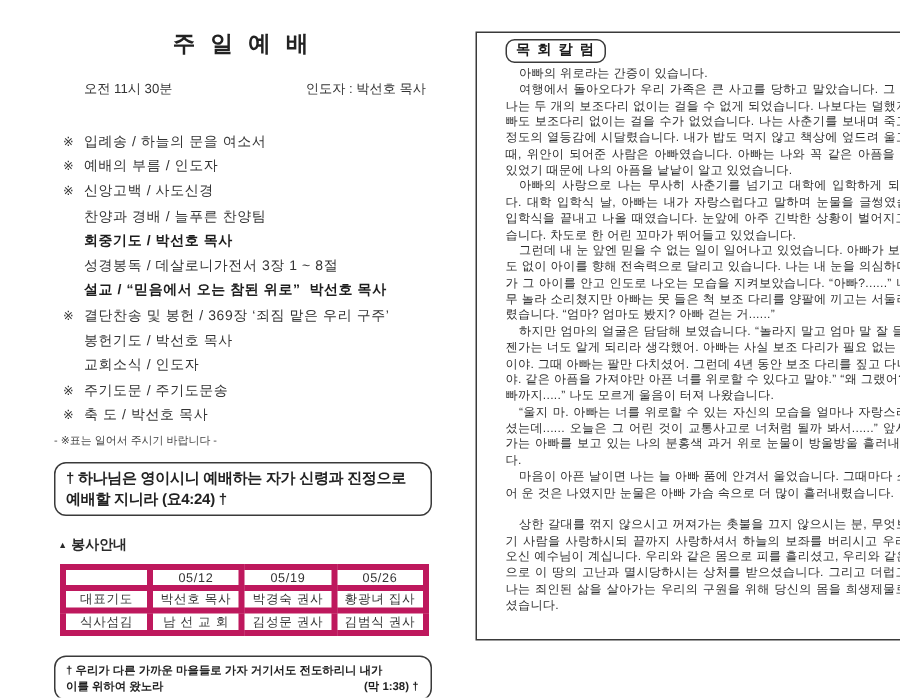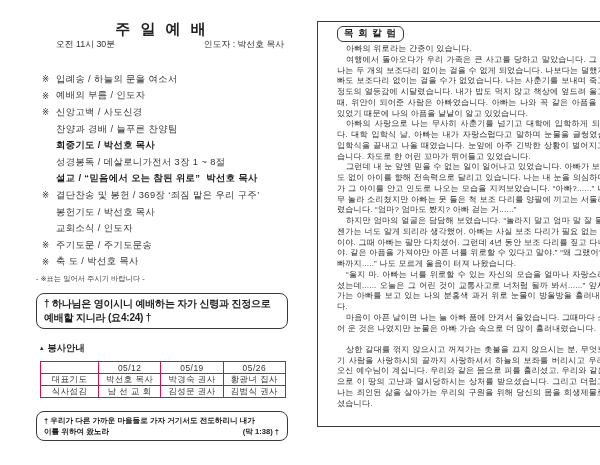--- a/index.html
+++ b/index.html
@@ -2,32 +2,32 @@
 <html><head>
 <meta charset="utf-8">
 <style>
   * { margin:0; padding:0; box-sizing:border-box; }
   html,body { width:600px; height:465px; background:#ffffff; overflow:hidden; }
   body { position:relative; font-family:"Liberation Sans","DejaVu Sans",sans-serif; color:#2a2a2a; }
 
   
   .left-page { position:absolute; left:36px; top:20px; width:252px; }
   .lp-title { text-align:center; font-size:15px; font-weight:bold; letter-spacing:3px; color:#222; }
-  .lp-info { display:flex; justify-content:space-between; padding-left:20px; padding-right:4px; font-size:8.8px; color:#333; }
+  .lp-info { display:flex; justify-content:space-between; margin-top:15px; padding-left:20px; padding-right:4px; font-size:8.8px; color:#333; }
   .order-list { margin-top:20px; padding-left:6px; }
   .order-item { display:flex; align-items:center; height:16.6px; font-size:9.3px; color:#333; }
   .order-item .marker { width:14px; flex:0 0 14px; font-size:8.5px; }
   .order-item .item-text { white-space:pre-wrap; letter-spacing:0.4px; }
   .order-item.bold { font-weight:bold; color:#1c1c1c; }
   .stand-note { margin-top:4px; padding-right:60px; font-size:7.3px; color:#444; }
   .verse-box { margin-top:9px; border:1px solid #3a3a3a; border-radius:8px; padding:3px 7px; font-size:10px; font-weight:bold; color:#222; letter-spacing:-0.2px; }
   .service-heading { margin-top:13px; padding-left:4px; font-size:9.3px; font-weight:bold; color:#2a2a2a; }
   .service-heading .bullet { font-size:7px; vertical-align:1px; margin-right:4px; }
   .duty-table { margin-top:6px; margin-left:4px; width:246px; border-collapse:collapse; font-size:8.4px; color:#333; }
-  .duty-table td { border:1px solid #be185d; text-align:center; height:12px; padding:0 2px; letter-spacing:0.5px; }
+  .duty-table td { border:4px solid #be185d; text-align:center; height:12px; padding:0 2px; letter-spacing:0.5px; }
   .duty-table td:first-child { width:58px; }
   .verse-box-2 { position:relative; margin-top:13px; border:1px solid #3a3a3a; border-radius:8px; padding:3px 26px 3px 7px; font-size:7.6px; font-weight:bold; line-height:11px; color:#222; min-height:26px; }
   .verse-box-2 .ref { position:absolute; right:8px; bottom:3px; font-weight:bold; }
 
   
   .right-page { position:absolute; left:317px; top:21px; width:316px; height:406px; border:1px solid #3a3a3a; padding:4px 7px 4px 19px; overflow:hidden; }
   .rp-header { display:flex; align-items:center; height:15px; margin-bottom:3px; }
   .rp-label { border:1px solid #3a3a3a; border-radius:6px; padding:0 6px 1px 6px; font-size:9.5px; font-weight:bold; letter-spacing:1px; color:#1c1c1c; }
   .rp-title { margin-left:auto; margin-right:38px; font-size:9.5px; font-weight:bold; color:#1c1c1c; }
   .rp-body p { font-size:8.1px; line-height:10.75px; text-align:justify; text-indent:9px; color:#2e2e2e; letter-spacing:0.2px; }

